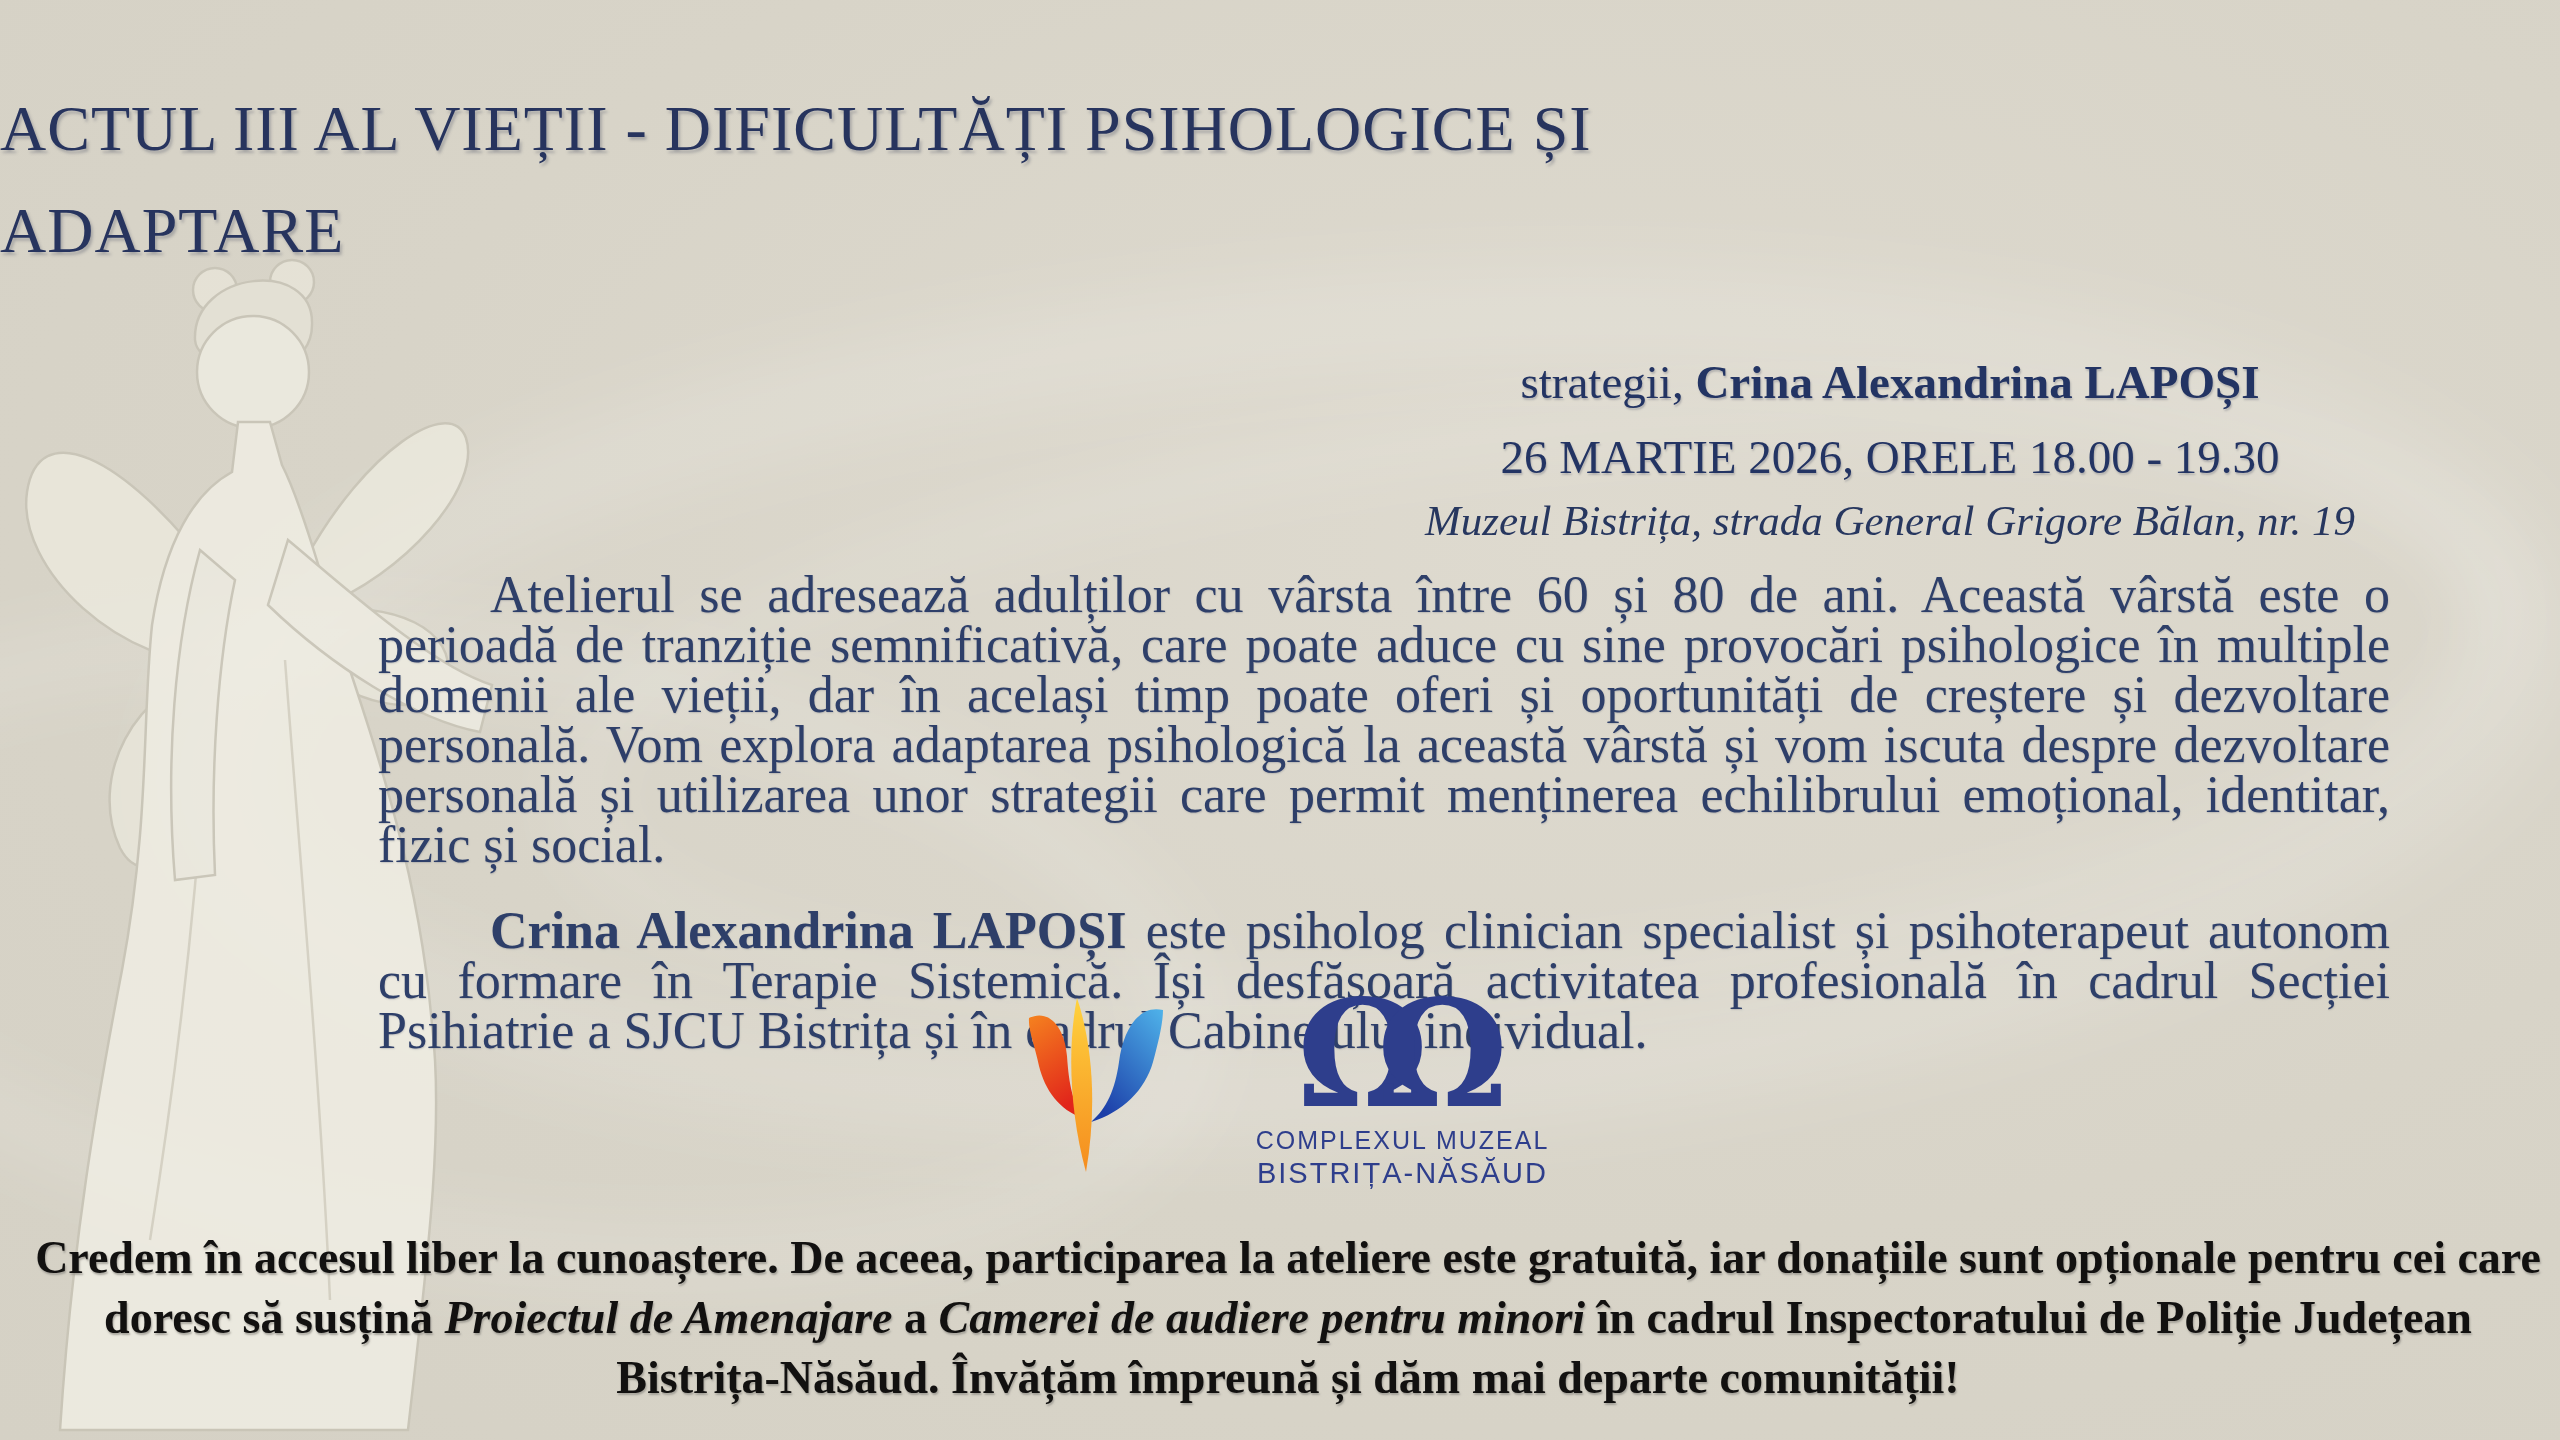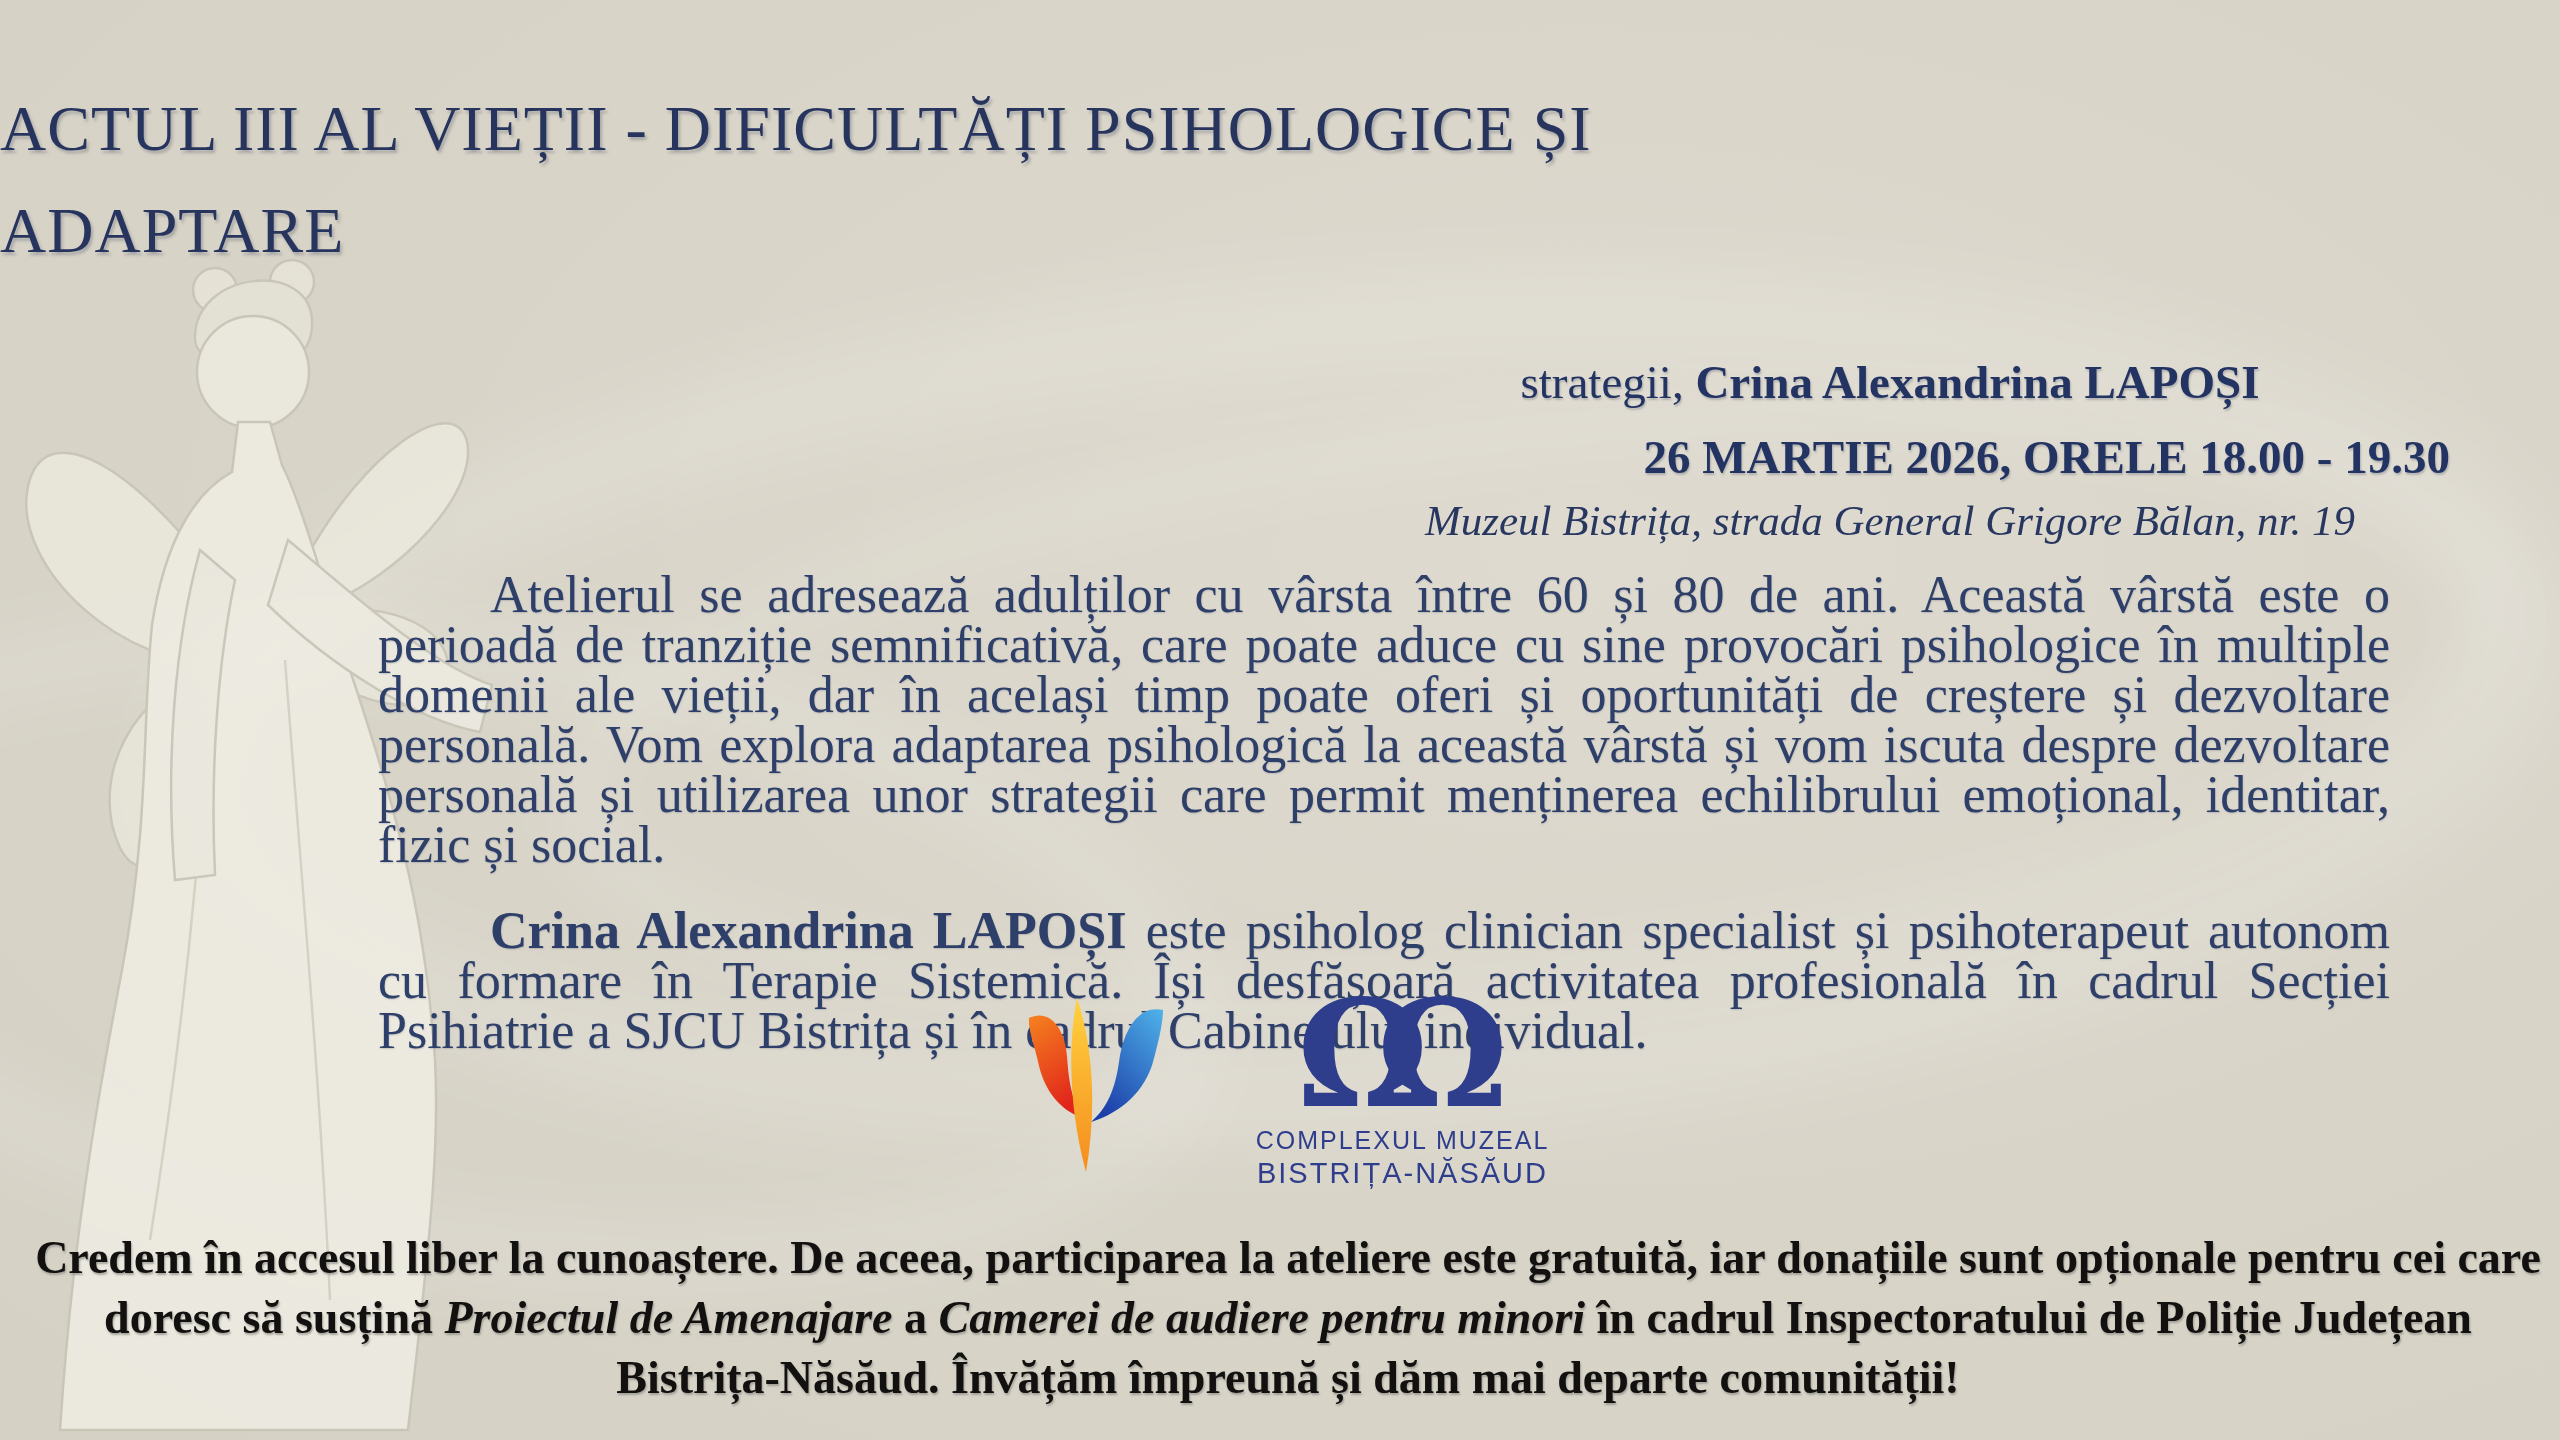--- a/index.html
+++ b/index.html
@@ -44,22 +44,22 @@
   }
   .title span { display:block; white-space:nowrap; }
 
   .event-info {
     position:absolute; top:352px; left:1330px; width:1120px;
     text-align:center; color:#233463;
   }
   .speaker-line { font-size:47px; line-height:60px; text-shadow:1px 2px 2px rgba(110,112,125,0.4); }
   .speaker-line b { font-weight:700; }
   .event-date {
-    margin-top:16px; font-size:47px; font-weight:700; line-height:58px;
-    color:#233463; text-shadow:1px 2px 2px rgba(110,112,125,0.4);text-align:right;
+    margin-top:16px; font-size:47px; font-weight:400; line-height:58px;
+    color:#233463; text-shadow:1px 2px 2px rgba(110,112,125,0.4);
   }
   .event-location {
     margin-top:8px; font-size:43px; font-style:italic; line-height:54px;
     color:#27375f;
   }
 
   .body-text {
     position:absolute; top:570px; left:378px; width:2012px;
     color:#2e3f69; font-size:52px; line-height:50px; text-align:justify;
     text-shadow:0.5px 1px 1.5px rgba(120,122,135,0.35);

